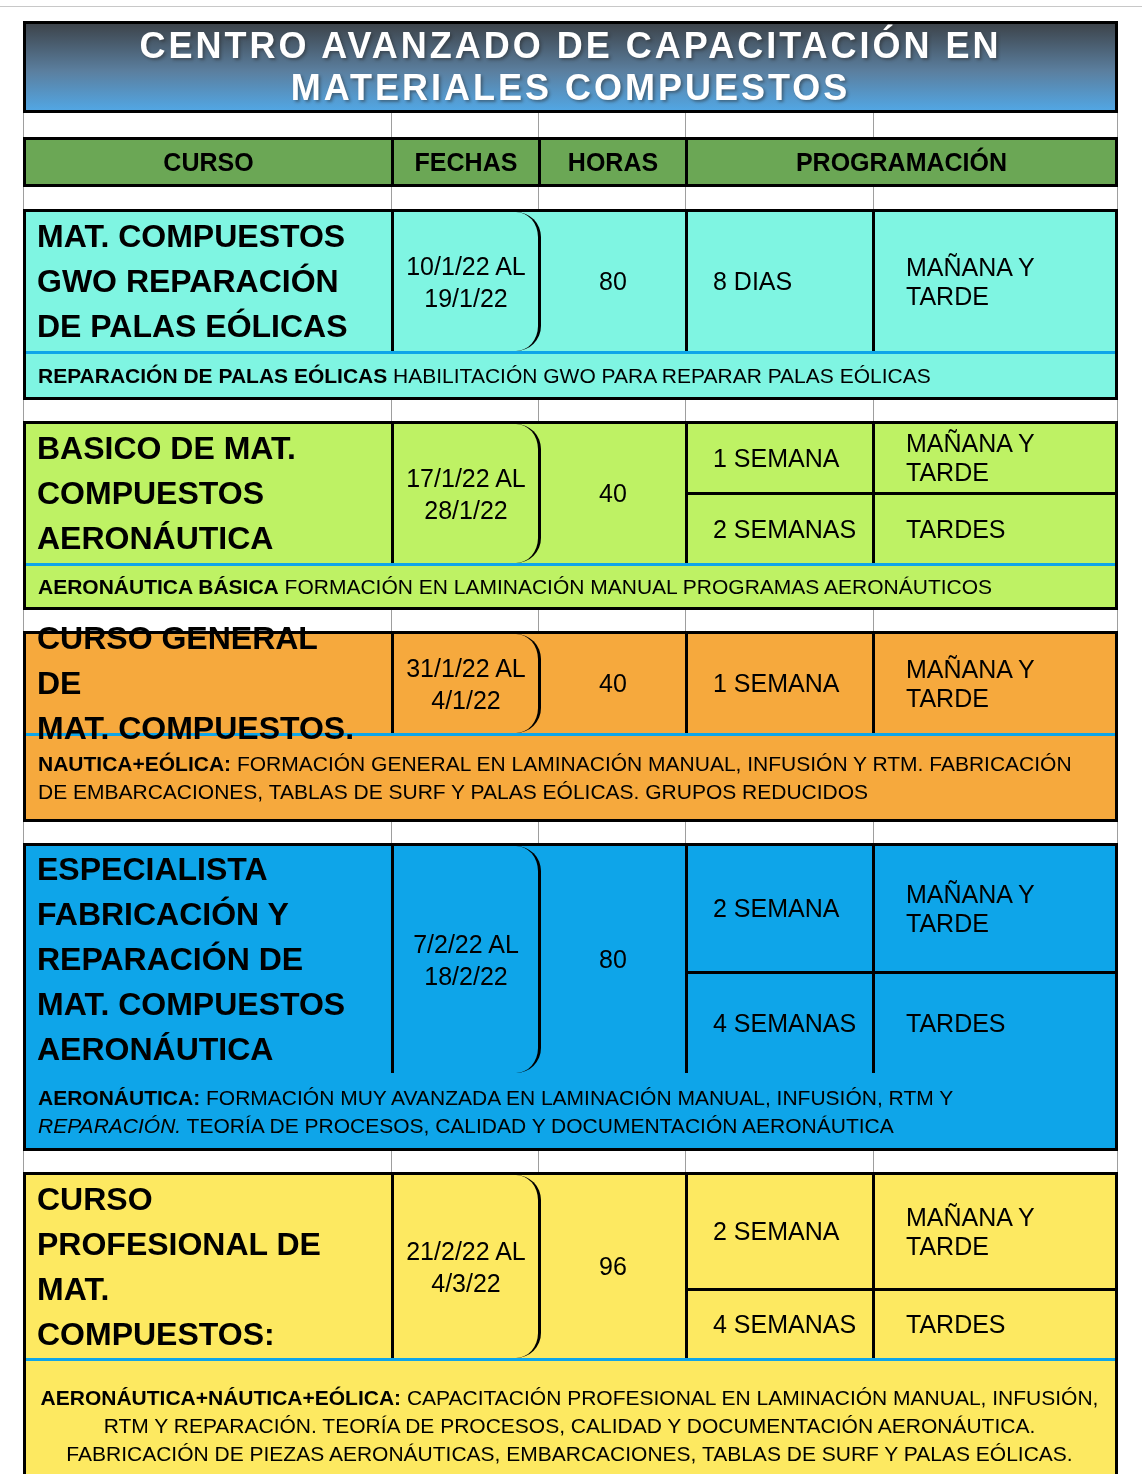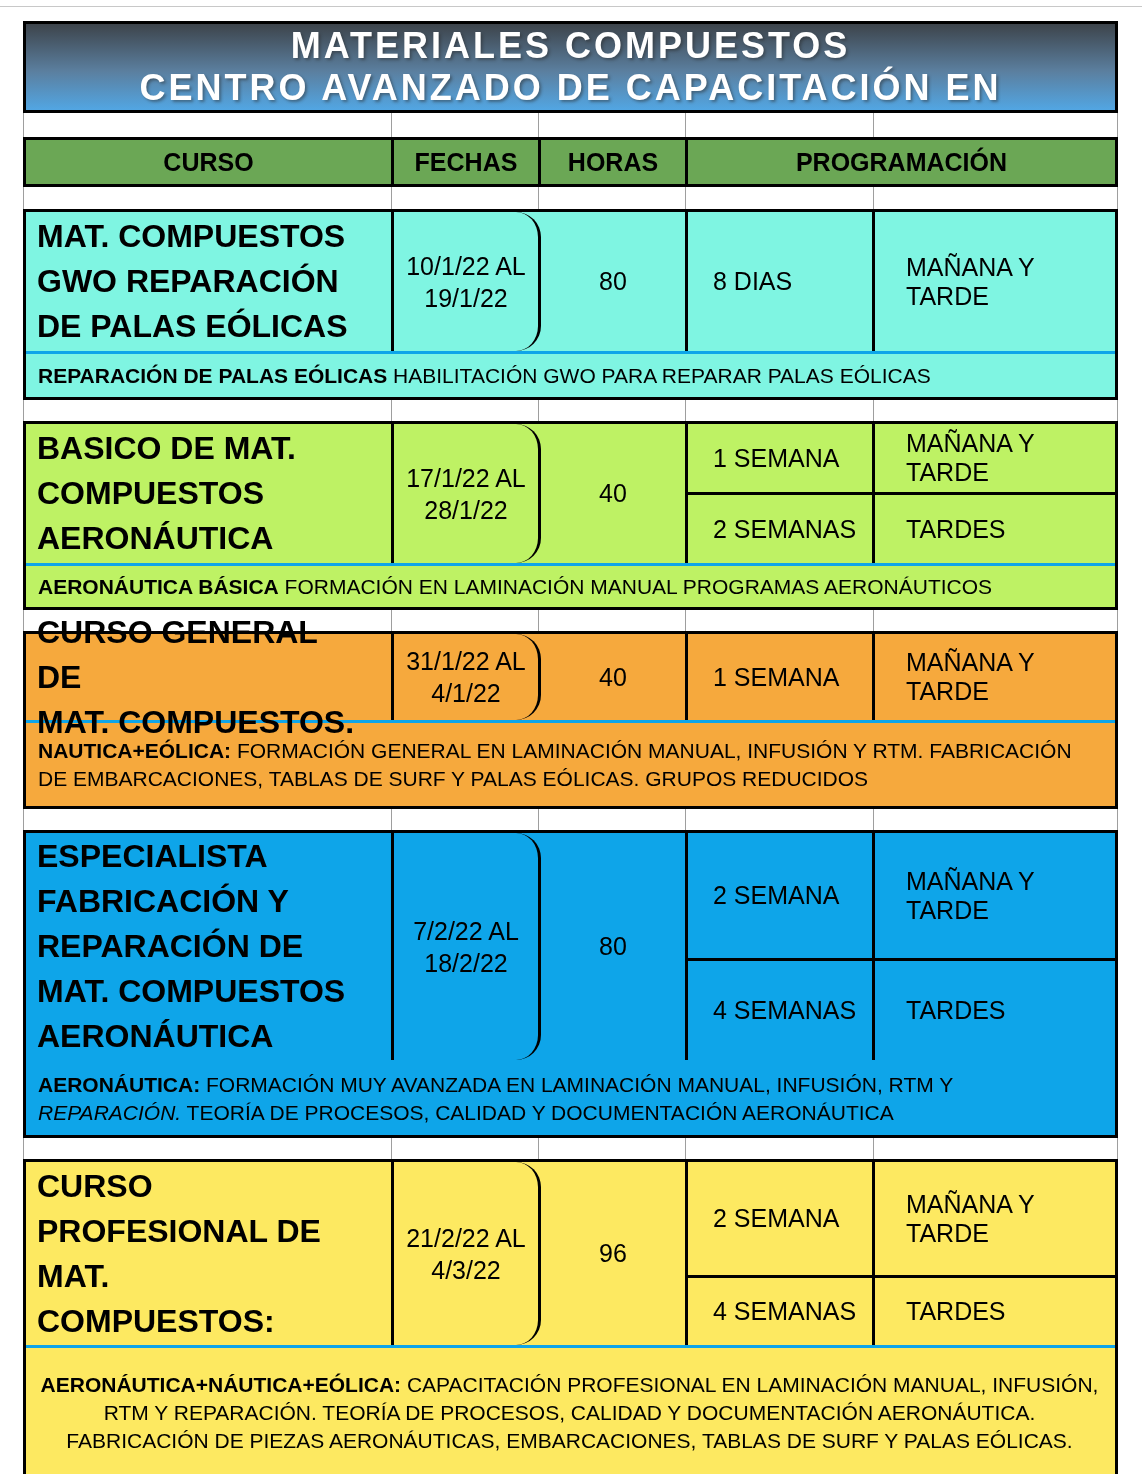--- a/index.html
+++ b/index.html
@@ -82,36 +82,36 @@
     display:flex; align-items:center;
     padding:6px 14px 6px 12px;
     font-size:21px; line-height:28px;
   }
   .desc .txt { width:100%; }
   .desc b { font-weight:bold; }
 
   
   .s1 .main{height:139px;} .s1 .desc{height:46px;}
   .s2 .main{height:139px;} .s2 .desc{height:44px;}
-  .s3 .main{height:86px;}  .s3 .desc{height:86px;}
+  .s3 .main{height:99px;}  .s3 .desc{height:86px;}
   .s4 .main{height:227px;} .s4 .desc{height:75px;}
   .s5 .main{height:183px;} .s5 .desc{height:132px;}
   .s4 .prog-row:first-child{flex:56;} .s4 .prog-row:last-child{flex:44;}
   .s5 .prog-row:first-child{flex:63;} .s5 .prog-row:last-child{flex:37;}
   .s5 .desc { text-align:center; }
 </style>
 </head>
 <body>
 
 <div class="sheet">
   <div class="topline"></div>
 
   <div class="block title-block" style="background: linear-gradient(rgb(61, 68, 75) 0%, rgb(91, 127, 159) 55%, rgb(82, 166, 227) 100%); color: rgb(255, 255, 255);">
+    <div>CENTRO AVANZADO DE CAPACITACIÓN EN</div>
     <div>MATERIALES COMPUESTOS</div>
-    <div>CENTRO AVANZADO DE CAPACITACIÓN EN</div>
   </div>
 
   <div class="gap gap-a">
     <i class="v v1"></i>
       <i class="v v2"></i>
       <i class="v v3"></i>
       <i class="v v4"></i>
       <i class="v v5"></i>
       <i class="v v6"></i>
   </div>

